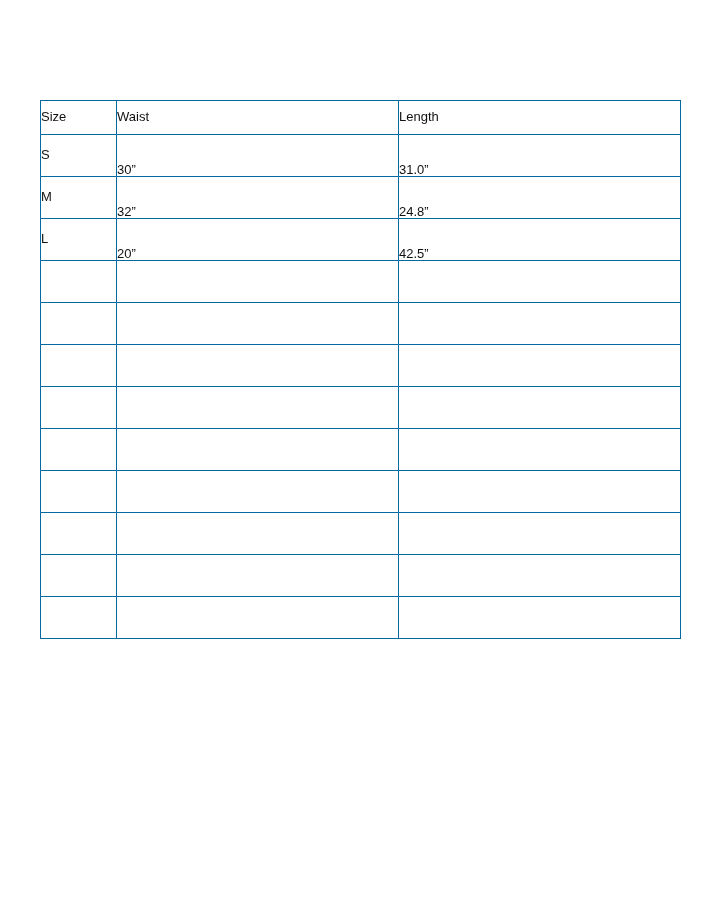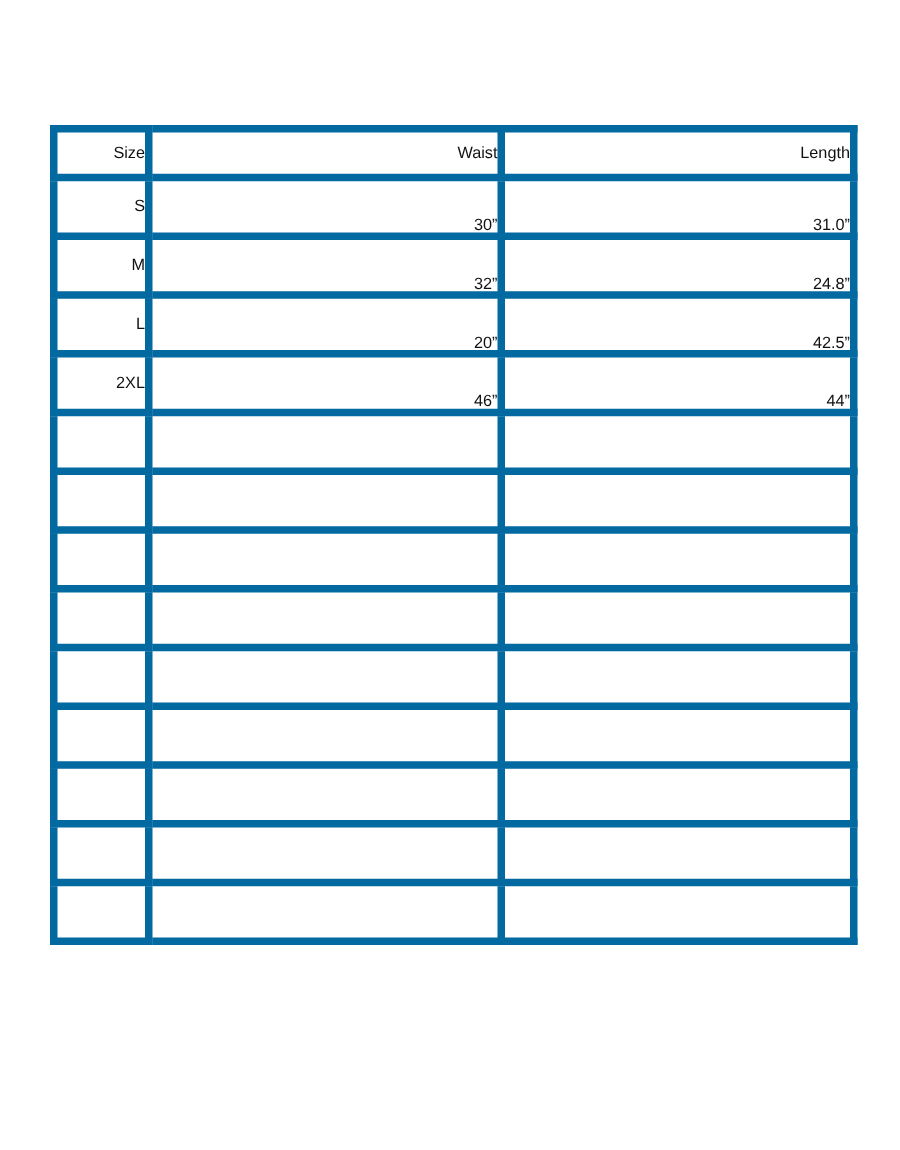--- a/index.html
+++ b/index.html
@@ -21,23 +21,23 @@
     top: 100px;
     width: 640px;
   }
   table.size-chart {
     border-collapse: collapse;
     width: 640px;
     table-layout: fixed;
   }
   table.size-chart td,
   table.size-chart th {
-    border: 6px solid #0369a1;
+    border: 1px solid #0369a1;
     padding: 0;
-    text-align: right;
+    text-align: left;
     vertical-align: middle;
     font-weight: normal;
     font-size: 13px;
     color: #111111;
   }
   col.c-size { width: 76px; }
   col.c-waist { width: 282px; }
   col.c-length { width: 282px; }
 
   tr.head-row td { height: 33px; font-size: 13px; }
@@ -104,31 +104,20 @@
           </td>
         <td class="val">
             <span class="cell-inner">20”</span>
           </td>
         <td class="val">
             <span class="cell-inner">42.5”</span>
           </td>
       </tr>
 
 
-      <tr class="data-row">
-        <td>
-            <span class="cell-inner">2XL</span>
-          </td>
-        <td class="val">
-            <span class="cell-inner">46”</span>
-          </td>
-        <td class="val">
-            <span class="cell-inner">44”</span>
-          </td>
-      </tr>
 
       <tr class="empty-row">
         <td></td>
         <td></td>
         <td></td>
       </tr>
       <tr class="empty-row">
         <td></td>
         <td></td>
         <td></td>

